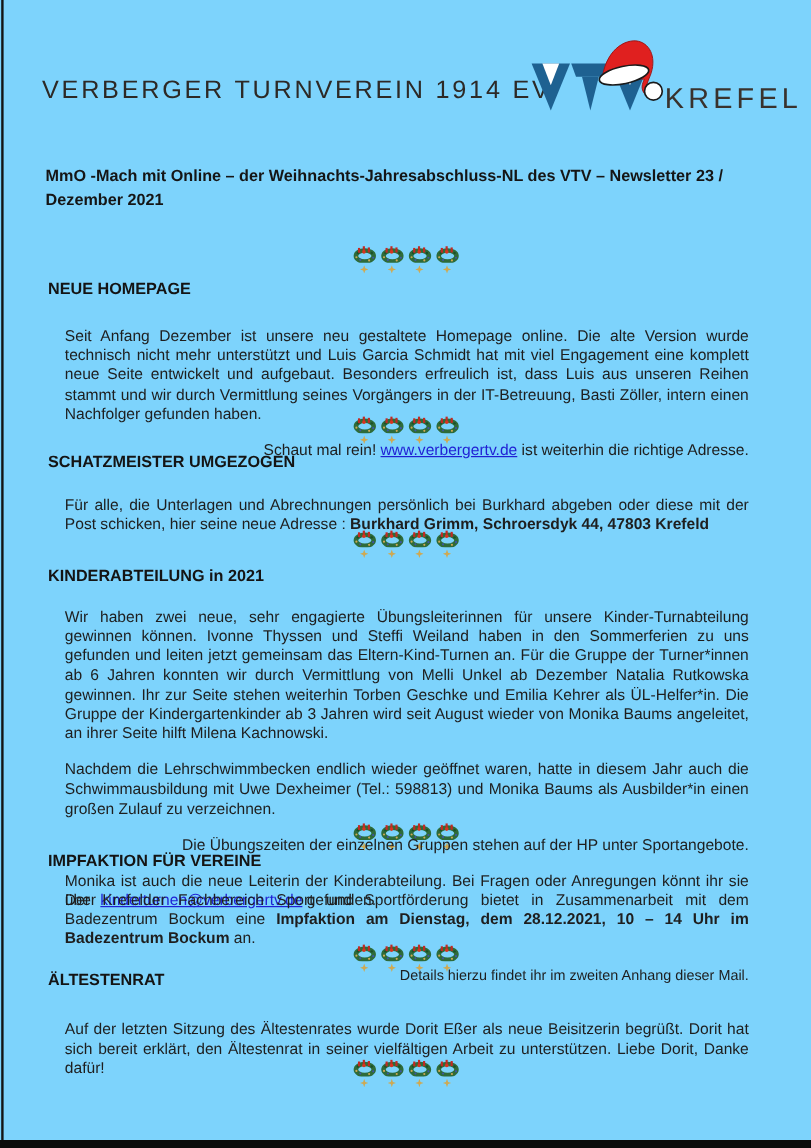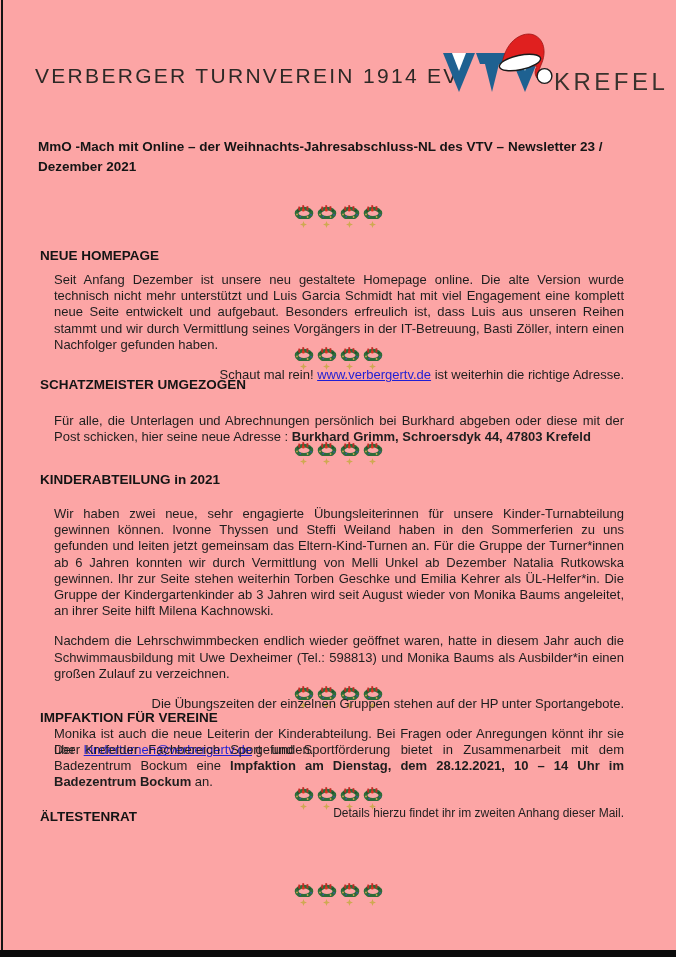--- a/index.html
+++ b/index.html
@@ -1,19 +1,19 @@
 <!DOCTYPE html>
 <html lang="de"><head>
 <meta charset="utf-8">
 <style>
   html,body{margin:0;padding:0;background:#e8e8e8;}
   .page{
     position:relative;
     width:676px;height:957px;
-    background:#fca5a5;
+    background:#7dd3fc;
     overflow:hidden;
     font-family:"Liberation Sans", sans-serif;
     color:#1c1c1c;
     margin:0 auto;
   }
   .edge-left{position:absolute;left:1px;top:0;width:2px;height:100%;background:#141414;}
   .edge-bottom{position:absolute;left:0;bottom:0;width:100%;height:7px;background:#0b0b0b;}
 
   .org-name{
     position:absolute;left:35px;top:64px;
@@ -42,21 +42,21 @@
     position:absolute;left:40px;width:598px;
     font-size:13px;line-height:16.2px;color:#1e1e1e;
   }
   .sec-body p{margin:14px;text-align:justify;}
   .sec-body p.no-just{text-align:right;}
   .bold{font-weight:bold;}
   .doc-link{color:#1f1fd4;text-decoration:underline;cursor:pointer;}
   .alt-font{font-size:12px;}
 
   #r1{top:204px}#r2{top:346px}#r3{top:441px}#r4{top:685px}#r5{top:786px}#r6{top:882px}
-  #h1{top:248px}#h2{top:377px}#h3{top:472px}#h4{top:710px}#h5{top:809px}
+  #h1{top:233px}#h2{top:377px}#h3{top:472px}#h4{top:710px}#h5{top:809px}
   #b1{top:258px}#b2{top:399px}#b3{top:492px}#b4{top:728px}#b5{top:836px}
 </style>
 </head>
 <body>
 
 <svg width="0" height="0" style="position:absolute" aria-hidden="true">
   <defs>
     <g id="wreath-def">
       <ellipse cx="10" cy="9.3" rx="7.4" ry="4.6" fill="none" stroke="#2e6b3a" stroke-width="3.8"></ellipse>
       <circle cx="4.2" cy="6.8" r="1" fill="#1b5129"></circle>
@@ -356,13 +356,16 @@
 
   <div id="h4" class="sec-heading">IMPFAKTION FÜR VEREINE</div>
   <div id="b4" class="sec-body">
     <p>
       <span>Der Krefelder Fachbereich Sport und Sportförderung bietet in Zusammenarbeit mit dem Badezentrum Bockum eine </span><span class="bold">Impfaktion am Dienstag, dem 28.12.2021, 10 – 14 Uhr im Badezentrum Bockum</span><span> an.</span>
     </p>
     <p class="no-just alt-font">Details hierzu findet ihr im zweiten Anhang dieser Mail.</p>
   </div>
 
   <div id="h5" class="sec-heading">ÄLTESTENRAT</div>
+  <div id="b5" class="sec-body">
+    <p>Auf der letzten Sitzung des Ältestenrates wurde Dorit Eßer als neue Beisitzerin begrüßt.  Dorit hat sich bereit erklärt, den Ältestenrat in seiner vielfältigen Arbeit zu unterstützen. Liebe Dorit, Danke dafür!</p>
+  </div>
 </div>
 
 </body></html>

